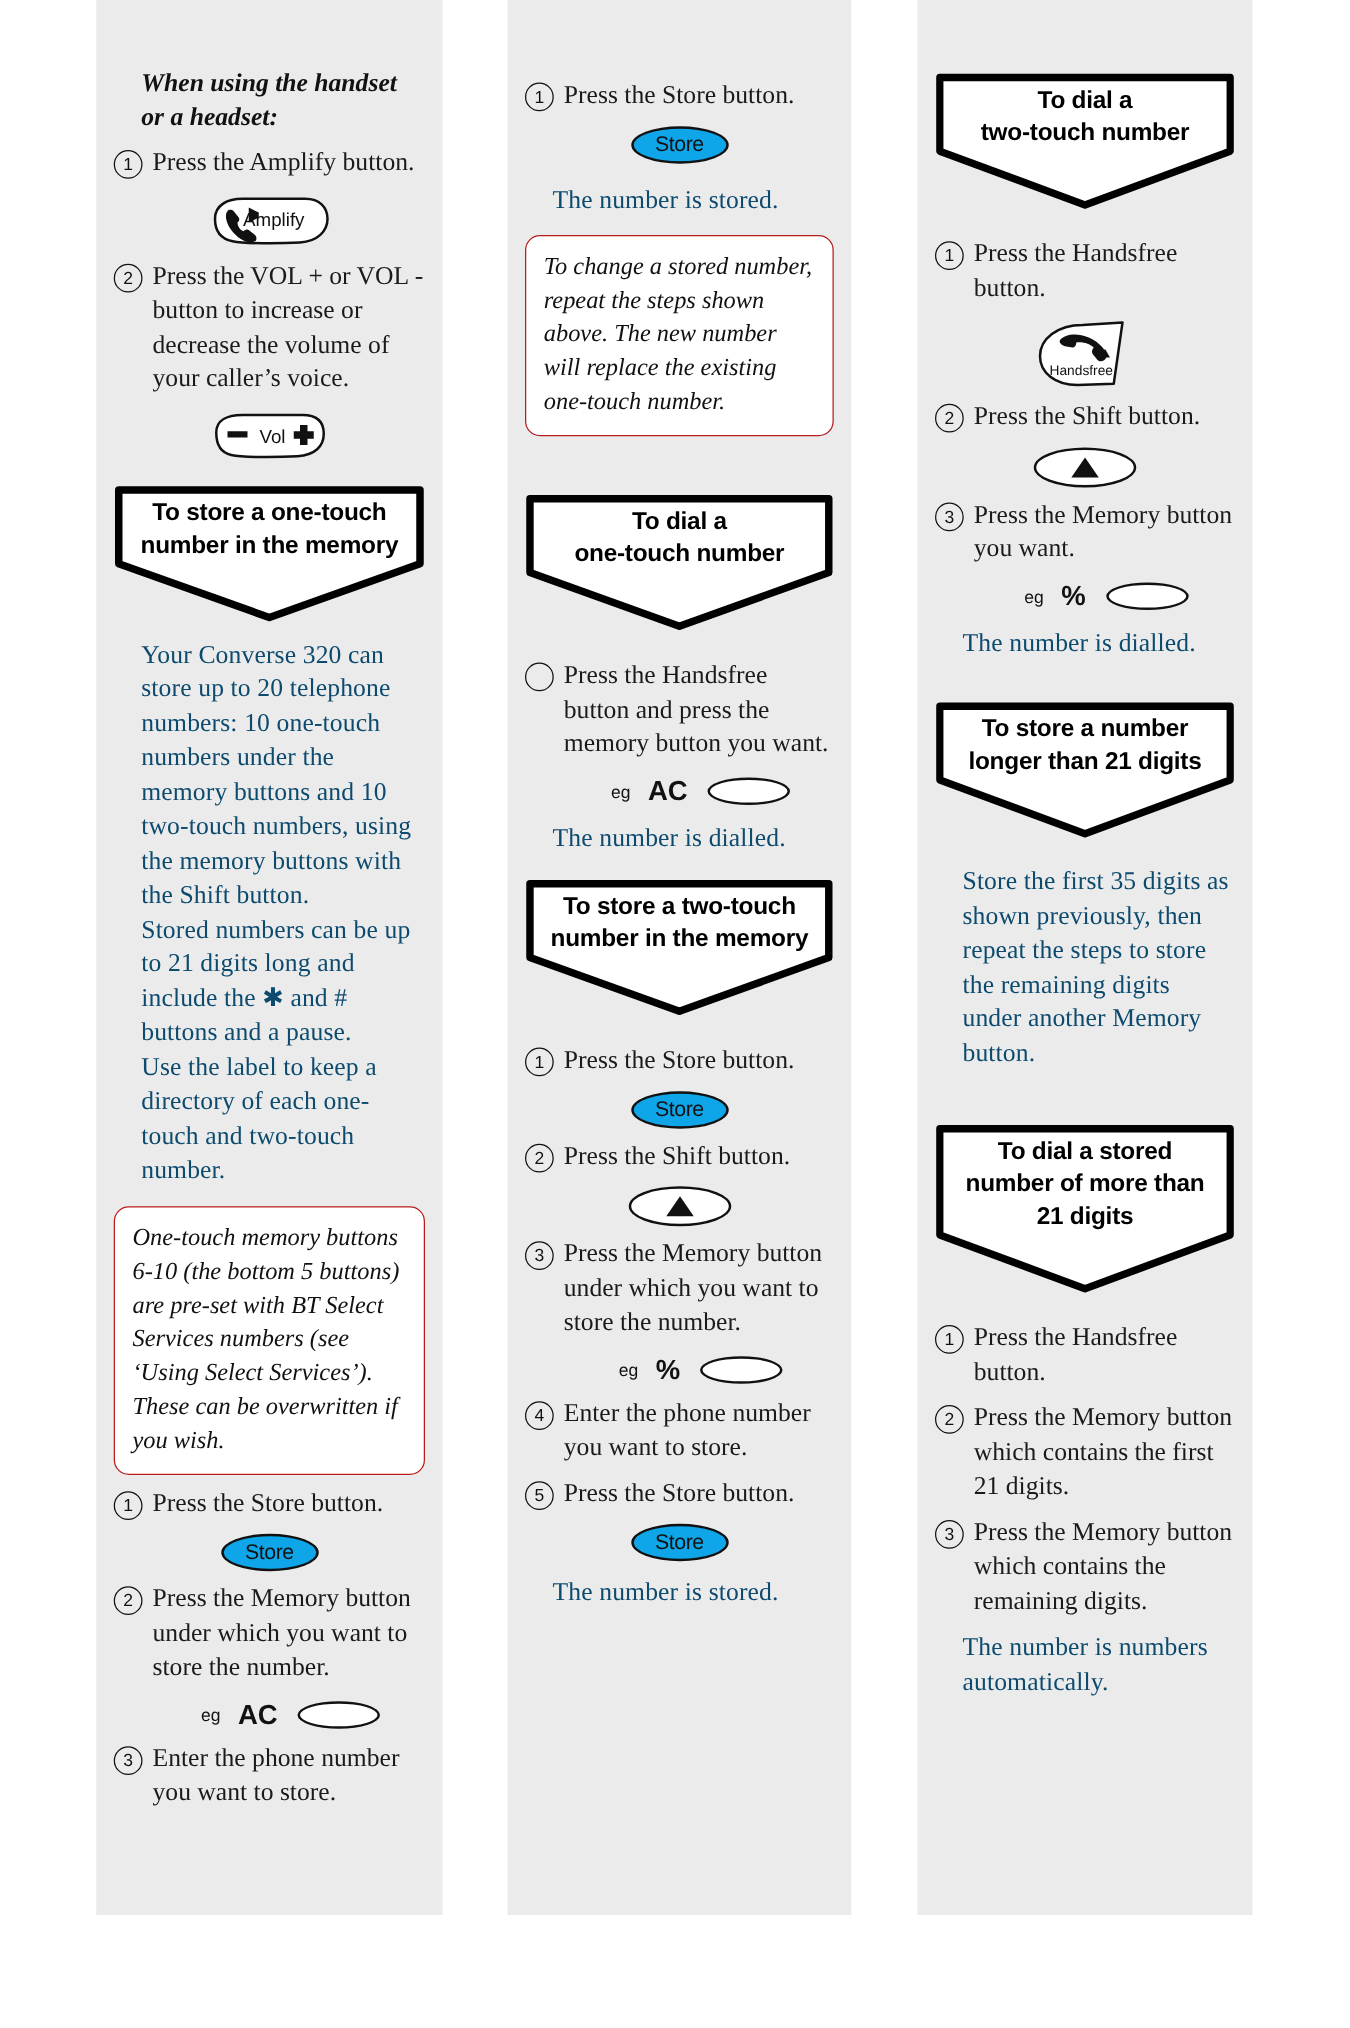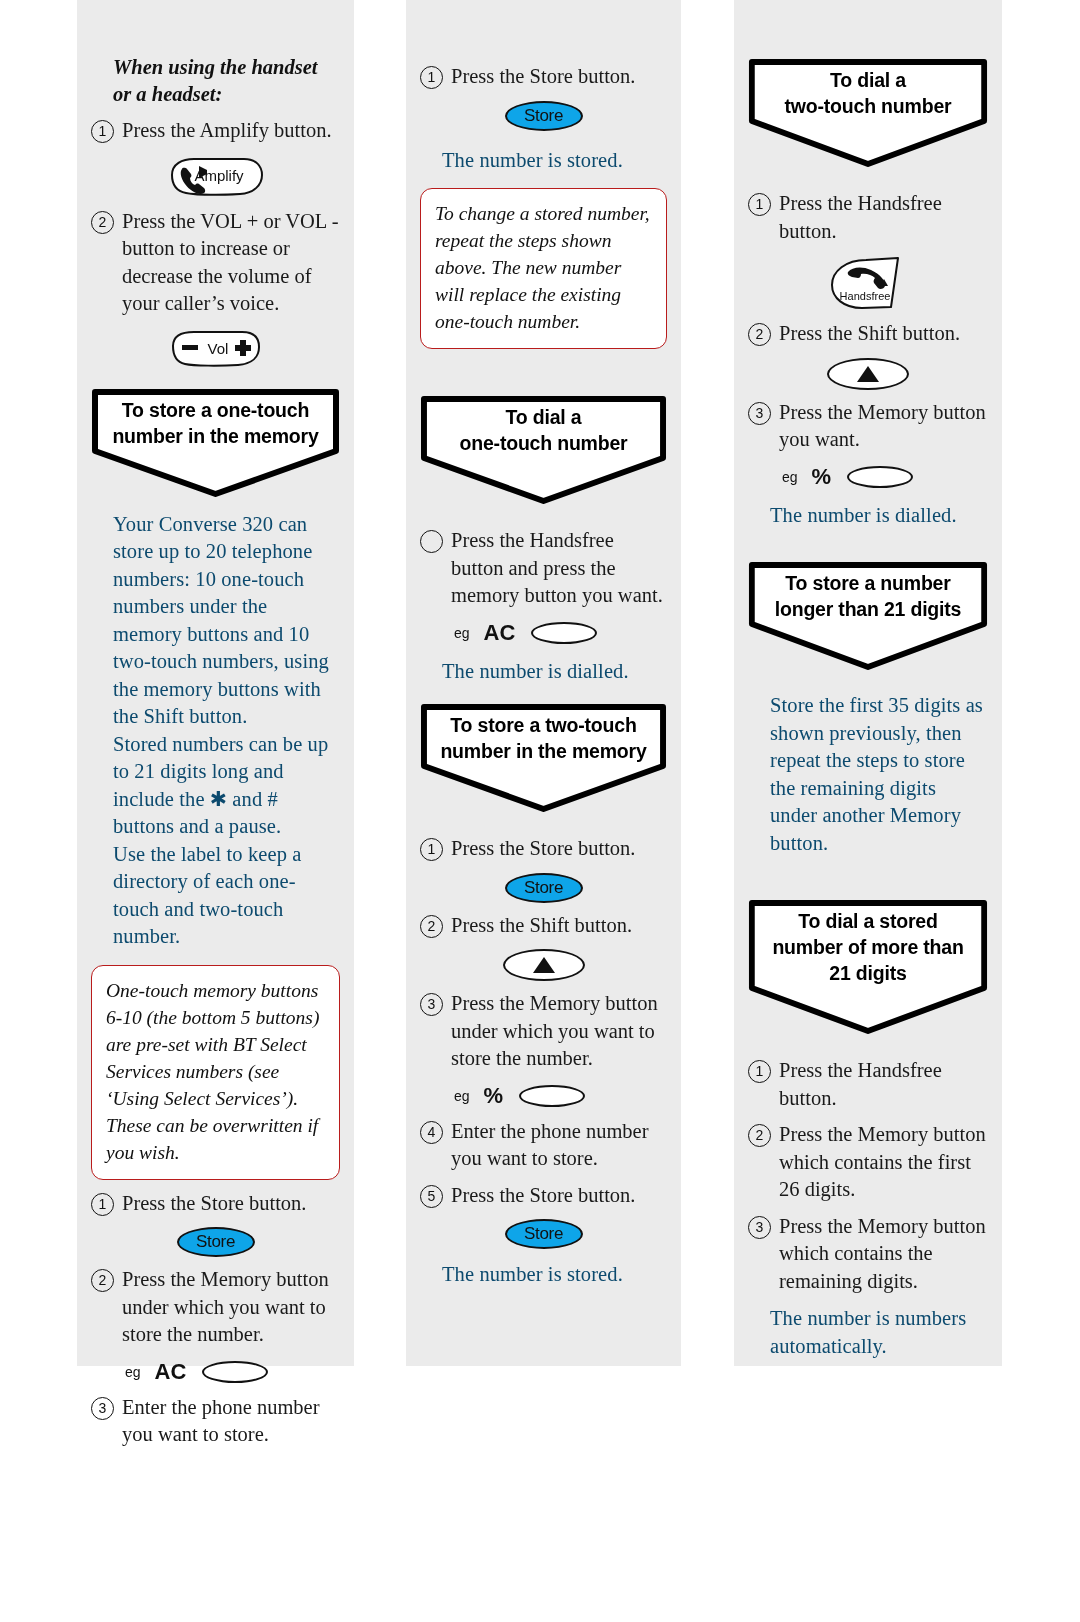--- a/index.html
+++ b/index.html
@@ -5,21 +5,21 @@
   * { box-sizing: border-box; }
   html, body { margin:0; padding:0; }
   body {
     width:1080px; height:1622px;
     background:#ffffff;
     font-family:"Liberation Serif", serif;
     position:relative;
     overflow:hidden;
   }
 
-  .page { position:relative; width:1080px; height:1366px; display:flex; }
+  .page { position:relative; width:1080px; height:1532px; display:flex; }
 
   
   .col {
     background:#ebebeb;
     position:relative;
     padding:0 14px;
   }
   .col-1 { width:277px; margin-left:77px; }
   .col-2 { width:275px; margin-left:52px; }
   .col-3 { width:268px; margin-left:53px; }
@@ -100,21 +100,21 @@
     font-family:"Liberation Serif", serif;
     font-style:italic;
     font-size:19.5px;
     line-height:27px;
     color:#111;
   }
   .note b { font-weight:normal; font-style:italic; }
 
   
   .keyrow { display:flex; justify-content:center; align-items:center; margin:10px 0 6px 0; }
-  .keyrow.left { justify-content:flex-start; padding-left:34px; }
+  .keyrow.left { justify-content:center; padding-left:34px; }
 
   .eglabel {
     font-family:"Liberation Sans", sans-serif;
     font-size:14px;
     color:#111;
     margin-right:14px;
   }
   .egsym {
     font-family:"Liberation Sans", sans-serif;
     font-weight:bold;
@@ -438,21 +438,21 @@
 
       <div class="sp6"></div>
 
       <div class="step">
         <div class="step-num">1</div>
         <div class="step-body">Press the Handsfree button.</div>
       </div>
 
       <div class="step">
         <div class="step-num">2</div>
-        <div class="step-body">Press the Memory button which contains the first 26 digits.</div>
+        <div class="step-body">Press the Memory button which contains the first 21 digits.</div>
       </div>
 
       <div class="step">
         <div class="step-num">3</div>
         <div class="step-body">Press the Memory button which contains the remaining digits.</div>
       </div>
 
       <div class="sp10"></div>
       <div class="para indent">The number is numbers automatically.</div>
     </div>

